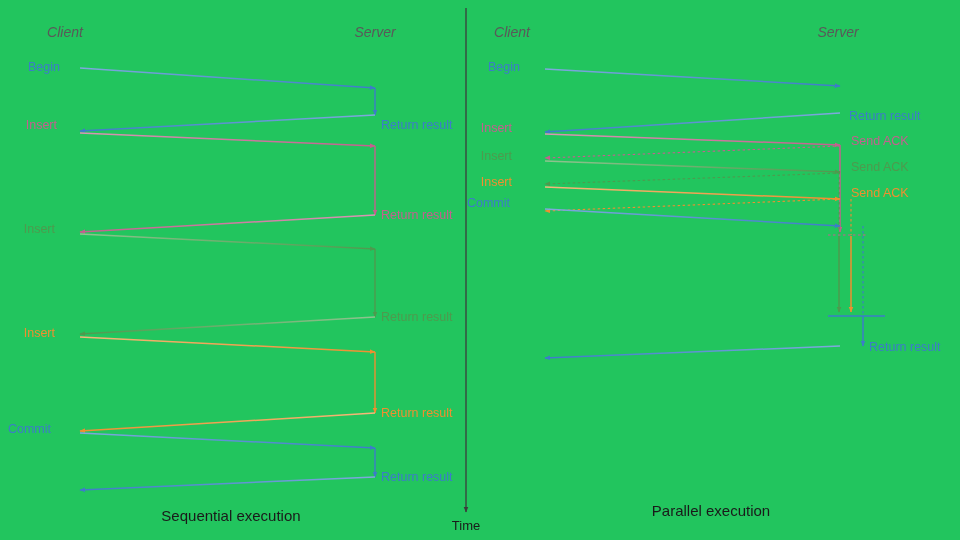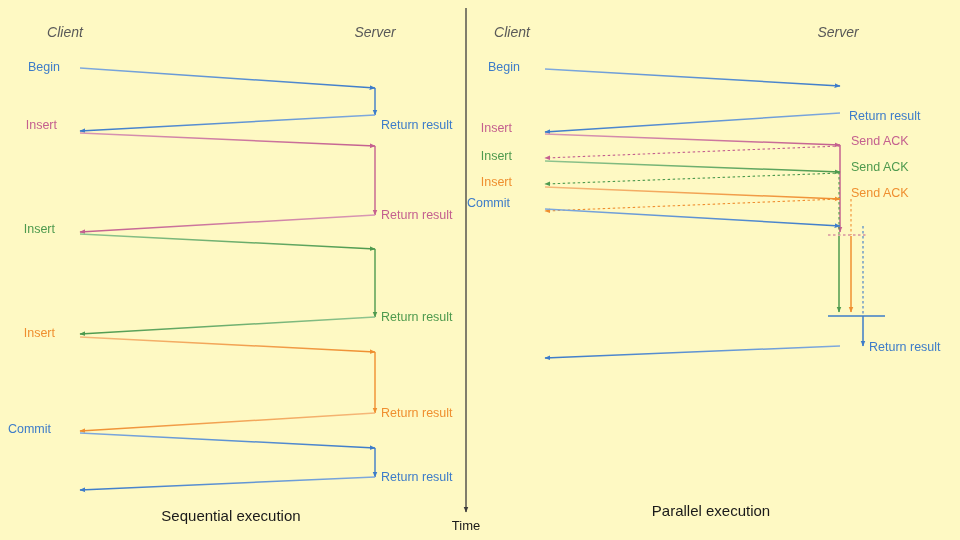--- a/index.html
+++ b/index.html
@@ -10,21 +10,21 @@
   body {
     width: 960px;
     height: 540px;
     overflow: hidden;
     font-family: "Liberation Sans", sans-serif;
   }
   #stage {
     position: relative;
     width: 960px;
     height: 540px;
-    background: #fef9c3;
+    background: #22c55e;
   }
   svg.diagram {
     position: absolute;
     left: 0;
     top: 0;
     width: 960px;
     height: 540px;
   }
   text {
     font-family: "Liberation Sans", sans-serif;

